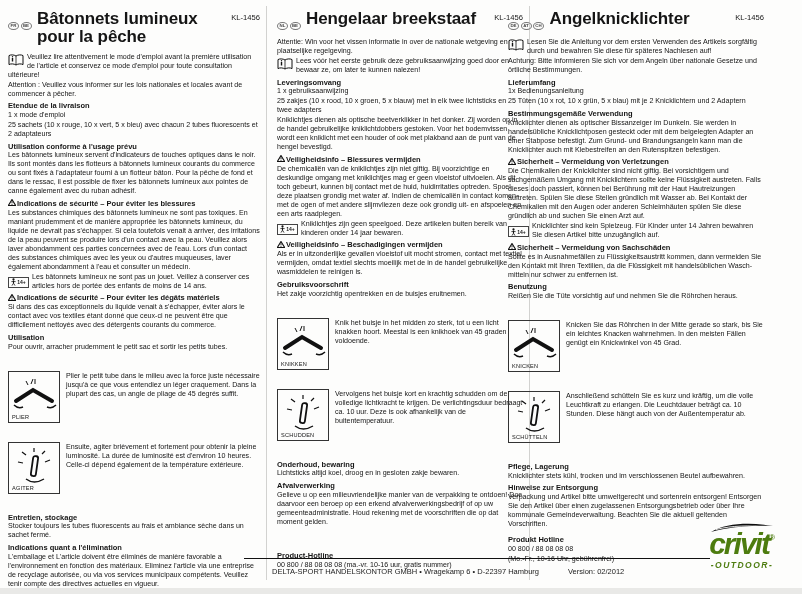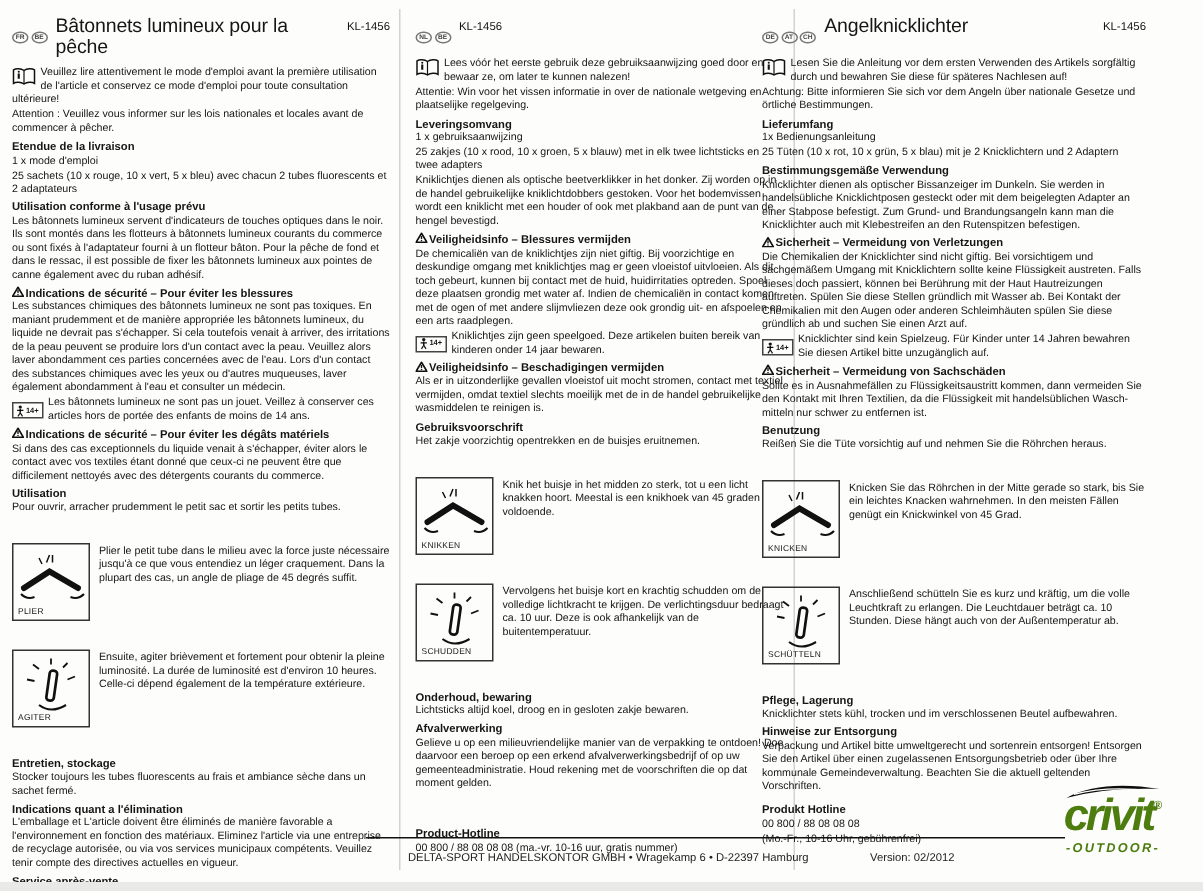--- a/index.html
+++ b/index.html
@@ -13,21 +13,21 @@
   .col{position:absolute;top:10px;}
   .col-fr{left:8px;width:252px;}
   .col-nl{left:277px;width:246px;}
   .col-de{left:508px;width:256px;}
 
   .col-head{display:flex;align-items:flex-start;gap:4px;margin-bottom:7px;}
   .langs{white-space:nowrap;padding-top:3px;}
   .lang{display:inline-block;border:1px solid #777;border-radius:50%;font-size:4.4px;
         line-height:6.2px;min-width:11px;padding:0 1px;text-align:center;color:#444;
         margin-right:1.5px;font-weight:bold;}
-  .title{flex:1;font-size:13px;font-weight:normal;line-height:1.05;letter-spacing:-0.1px;}
+  .title{flex:1;font-size:17px;font-weight:bold;line-height:1.05;letter-spacing:-0.1px;}
   .artno{font-size:7.6px;padding-top:3px;}
 
   .para{font-size:7.1px;line-height:1.27;margin-bottom:1px;}
   .h{font-size:7.5px;font-weight:bold;line-height:1.25;margin-top:2.5px;margin-bottom:0.5px;}
   .warn-tri{display:inline-block;vertical-align:-0.5px;margin-right:1px;}
   .book-icon{float:left;margin:1px 3px 0 0;}
 
   .kidsrow{display:flex;gap:3px;margin-bottom:1px;align-items:center;}
   .kidbox{flex:0 0 21px;height:11px;border:1px solid #444;display:flex;align-items:center;
           justify-content:center;gap:1px;font-size:5px;font-weight:bold;margin-top:1px;}
@@ -35,21 +35,21 @@
   .kidstext{flex:1;font-size:7.1px;line-height:1.27;}
 
   .pictorow{display:flex;gap:6px;margin:19px 0;}
   .pictobox{flex:0 0 52px;height:52px;border:1px solid #333;position:relative;}
   .pictobox svg{position:absolute;top:3px;left:3px;}
   .pictolabel{position:absolute;left:3px;bottom:2px;font-size:5.6px;letter-spacing:0.2px;}
   .pictotext{flex:1;font-size:7.1px;line-height:1.27;padding-top:1px;}
 
   .footrule{position:absolute;left:244px;top:558px;width:466px;height:0;border-top:1.5px solid #111;}
   .footer{position:absolute;left:272px;top:567px;font-size:7.5px;color:#222;}
-  .version{position:absolute;left:580px;top:567px;font-size:7.5px;color:#222;text-align:center;}
+  .version{position:absolute;left:568px;top:567px;font-size:7.5px;color:#222;text-align:center;}
 
   .brand{position:absolute;left:686px;top:522px;width:112px;text-align:center;color:#4d7c0f;}
   .brand .swoosh{display:block;margin:0 auto -4px auto;}
   .brandname{font-size:30px;font-weight:bold;font-style:italic;letter-spacing:-2px;line-height:1;}
   .brandname sup{font-size:8px;font-weight:bold;vertical-align:14px;letter-spacing:0;}
   .brandsub{font-size:8.5px;font-weight:bold;font-style:italic;letter-spacing:1.5px;margin-top:1px;}
 </style>
 </head>
 <body>
 
@@ -146,33 +146,34 @@
 
   <h2 class="h">Service après-vente</h2>
   <div class="para">00 800 / 88 08 08 08 (du lundi au vendredi, de 10h à 16h, gratuit)</div>
 </section>
 
 <section class="col col-nl">
   <header class="col-head">
     <span class="langs">
       <span class="lang">NL</span><span class="lang">BE</span>
     </span>
+    <h1 class="title">Hengelaar breekstaaf</h1>
     <span class="artno">KL-1456</span>
   </header>
 
+  <div class="para">Attentie: Win voor het vissen informatie in over de nationale wetgeving en plaatselijke regelgeving.</div>
   <div class="para">
     <span class="book-icon"><svg width="16" height="12" viewBox="0 0 16 12">
           <path d="M8,2 C6,0.6 2.5,0.6 1,1.6 L1,10.6 C2.5,9.6 6,9.6 8,11 C10,9.6 13.5,9.6 15,10.6 L15,1.6 C13.5,0.6 10,0.6 8,2 Z" fill="none" stroke="#111" stroke-width="1"></path>
           <line x1="8" y1="2" x2="8" y2="11" stroke="#111" stroke-width="0.8"></line>
           <line x1="4.5" y1="4" x2="4.5" y2="7.5" stroke="#111" stroke-width="1.4"></line>
           <circle cx="4.5" cy="2.8" r="0.7" fill="#111"></circle>
         </svg></span>
     <span>Lees vóór het eerste gebruik deze gebruiksaanwijzing goed door en bewaar ze, om later te kunnen nalezen!</span>
   </div>
-  <div class="para">Attentie: Win voor het vissen informatie in over de nationale wetgeving en plaatselijke regelgeving.</div>
 
   <h2 class="h">Leveringsomvang</h2>
   <div class="para">1 x gebruiksaanwijzing</div>
   <div class="para">25 zakjes (10 x rood, 10 x groen, 5 x blauw) met in elk twee lichtsticks en twee adapters</div>
 
   <div class="para">Kniklichtjes dienen als optische beetverklikker in het donker. Zij worden op in de handel gebruikelijke kniklichtdobbers gestoken. Voor het bodemvissen wordt een kniklicht met een houder of ook met plakband aan de punt van de hengel bevestigd.</div>
 
   <h2 class="h"><svg class="warn-tri" width="8" height="7" viewBox="0 0 8 7">
         <polygon points="4,0.5 7.6,6.5 0.4,6.5" fill="none" stroke="#111" stroke-width="1.1"></polygon>
         <line x1="4" y1="2.3" x2="4" y2="4.3" stroke="#111" stroke-width="0.9"></line>

